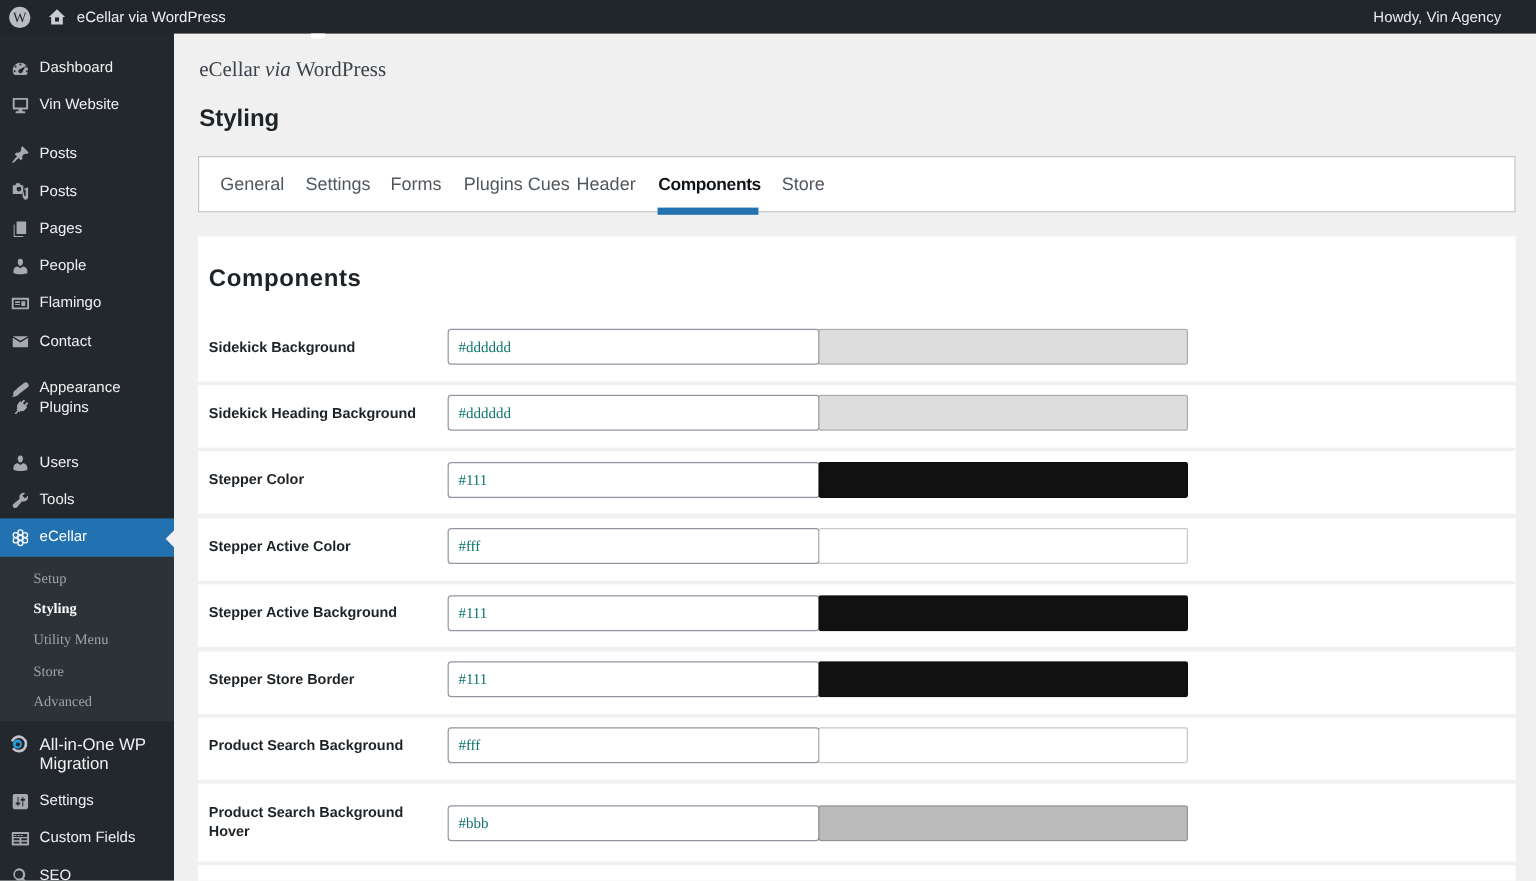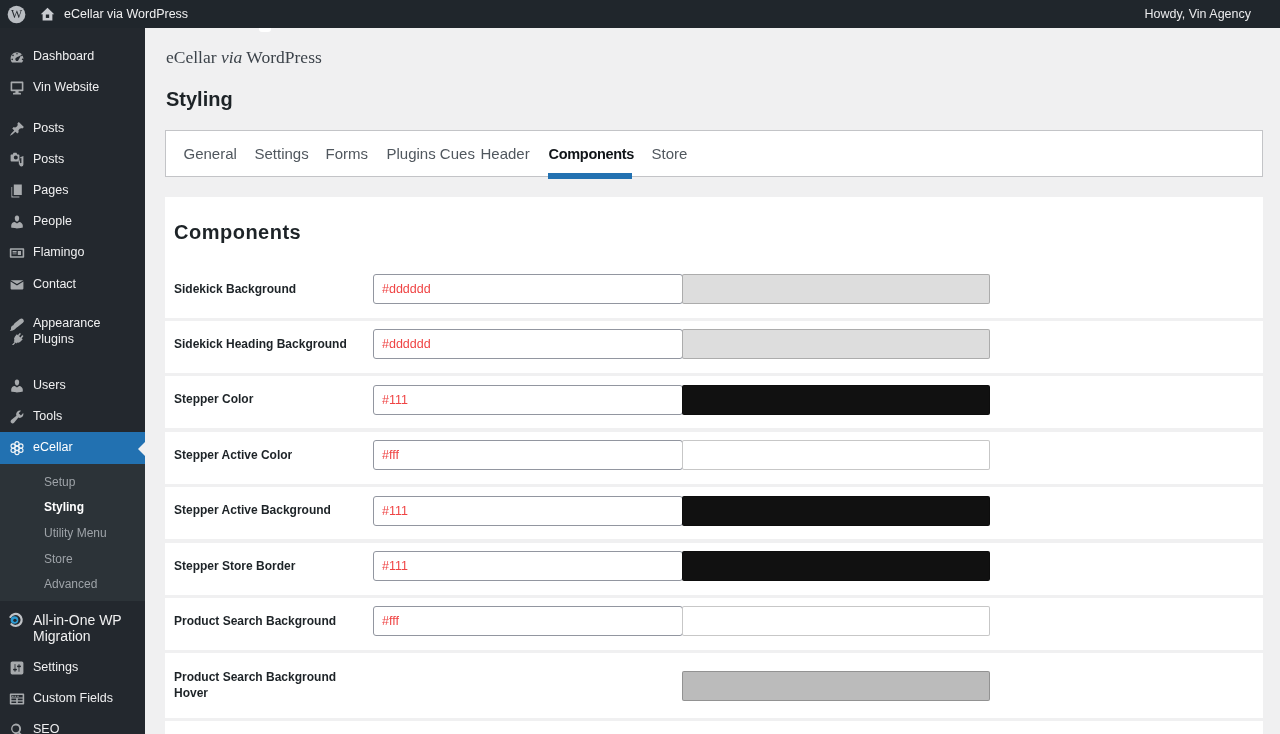--- a/index.html
+++ b/index.html
@@ -4,36 +4,36 @@
 <style>
   * { margin:0; padding:0; box-sizing:border-box; }
   html,body { width:1280px; height:734px; overflow:hidden; }
   body { font-family:"Liberation Sans", sans-serif; background:#f0f0f1; position:relative; }
   #sidebar { position:absolute; left:0; top:0; width:145px; height:734px; background:#23282e; }
   #adminbar { position:absolute; left:0; top:0; width:1280px; height:28px; background:#20262c; z-index:5; }
   .mi { position:absolute; left:0; width:145px; height:31px; color:#f0f0f1; font-size:12.5px; }
   .mi span { position:absolute; left:33px; line-height:31px; }
   .mi svg { position:absolute; left:9px; top:8px; }
   .sub { position:absolute; left:0; width:145px; height:26px; color:#9ea3a8; font-size:12px; }
-  .sub span { position:absolute; left:44px; line-height:26px; }
+  .sub span { position:absolute; left:28px; line-height:26px;font-family:Liberation Serif, serif; }
   #submenu-bg { position:absolute; left:0; top:463px; width:145px; height:138px; background:#2c3338; }
   #ecrow { position:absolute; left:0; top:432px; width:145px; height:31.5px; background:#2271b1; }
   #ecrow span { position:absolute; left:33px; line-height:31.5px; color:#fff; font-size:12.5px; }
   #ecarrow { position:absolute; left:137.5px; top:440.5px; width:0; height:0;
     border-top:8px solid transparent; border-bottom:8px solid transparent; border-right:8px solid #f0f0f1; }
   #content { position:absolute; left:145px; top:28px; width:1135px; height:706px; background:#f0f0f1; }
   .crumb { position:absolute; left:21px; top:19px; font-family:"Liberation Serif", serif; font-size:17.5px; color:#3c434a; }
   h1 { position:absolute; left:21px; top:59.5px; font-size:20px; font-weight:bold; color:#1d2327; letter-spacing:0; }
   #tabbox { position:absolute; left:19.5px; top:101.5px; width:1098px; height:47px; background:#fff; border:1px solid #c3c4c7; }
   .tab { position:absolute; top:0; line-height:46px; font-size:15px; color:#50575e; }
   #panel { position:absolute; left:20px; top:168.5px; width:1098px; height:537.5px; background:#fff; }
   #panel h2 { position:absolute; left:9px; top:24px; font-size:20px; font-weight:bold; color:#1d2327; letter-spacing:0.5px; }
   .lbl { position:absolute; left:9px; font-size:12px; font-weight:bold; color:#1d2327; line-height:15.5px; }
   .inp { position:absolute; left:208px; width:310px; height:30px; background:#fff; border:1px solid #9296a0;
-         border-radius:3px; font-size:12.5px; color:#ef4444; line-height:28px; padding-left:8px; }
+         border-radius:3px; font-size:12.5px; color:#0f766e; line-height:28px; padding-left:8px;font-family:Liberation Serif, serif; }
   .swa { position:absolute; left:517px; width:308px; height:30px; border:1px solid rgba(0,0,0,0.22); border-radius:2px; }
   .sep { position:absolute; left:0; width:1098px; height:3.5px; background:#f0f0f1; }
 </style>
 </head>
 <body>
 <div id="sidebar"></div>
 <div id="submenu-bg"></div>
 
 <div id="adminbar">
   <svg style="position:absolute;left:7px;top:4.5px" width="19" height="19" viewBox="0 0 20 20">
@@ -234,16 +234,17 @@
     <div class="inp" style="top:354.5px">#111</div>
     <div class="swa" style="top:354.5px;background:#111"></div>
     <div class="sep" style="top:398px"></div>
 
     <div class="lbl" style="top:417.4px">Product Search Background</div>
     <div class="inp" style="top:409.9px">#fff</div>
     <div class="swa" style="top:409.9px;background:#fff"></div>
     <div class="sep" style="top:453.4px"></div>
 
     <div class="lbl" style="top:473.5px">Product Search Background<br>Hover</div>
+    <div class="inp" style="top:474.5px">#bbb</div>
     <div class="swa" style="top:474.5px;background:#bbb"></div>
     <div class="sep" style="top:521.3px"></div>
   </div>
 </div>
 
 </body></html>

